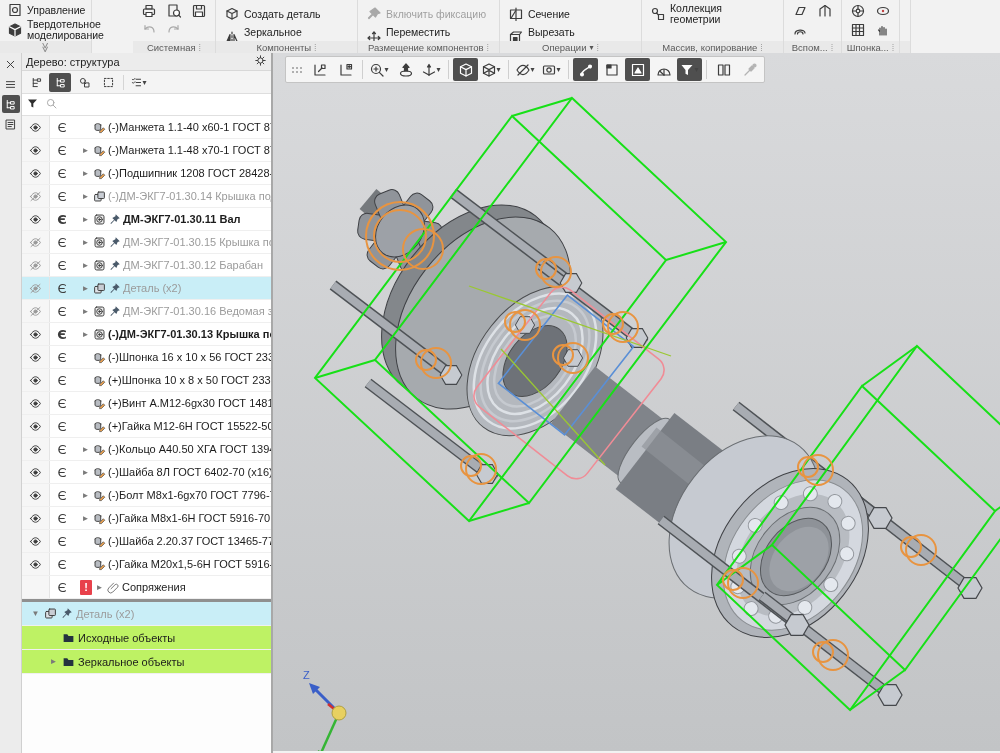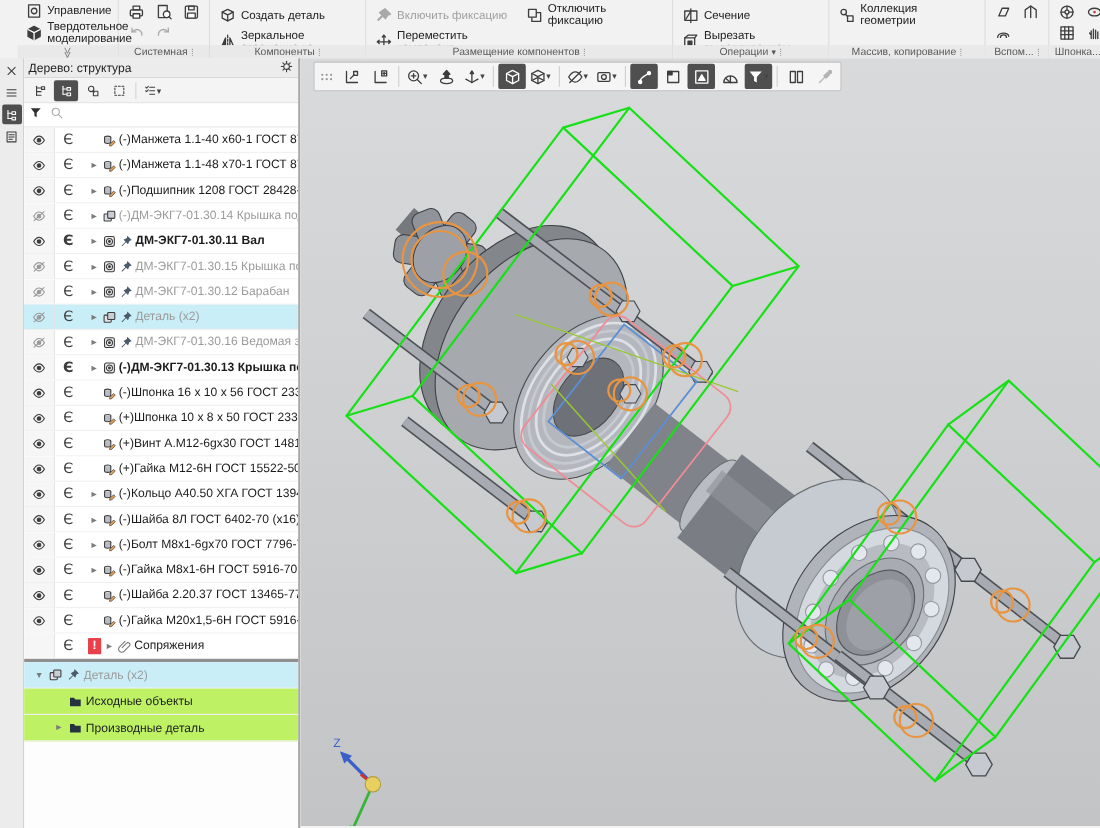--- a/index.html
+++ b/index.html
@@ -1,22 +1,22 @@
 <!DOCTYPE html>
 <html style="--green: #17e017; --orange: #e89440; --pink: #f08c96; --blue: #5a8fd6; --sel: #c9eef7; --red: #e8414b;"><head>
 <meta charset="utf-8">
 <style>
   * { margin:0; padding:0; box-sizing:border-box; }
   html,body { width:1000px; height:753px; overflow:hidden;
     font-family:"Liberation Sans", sans-serif; background:#e9e9e9; }
   #app { position:relative; width:1000px; height:753px; background:#f2f2f2; }
 
   
-  #ribbon { position:absolute; top:0; left:16px; right:0; height:55px;
-    background:#f2f2f2; border-bottom:1px solid #c9c9c9; display:flex; }
+  #ribbon { position:absolute; top:0; left:0; right:0; height:55px;
+    background:#f2f2f2; border-bottom:1px solid #c9c9c9; display:flex;gap:41px; }
   .rgroup { position:relative; border-right:1px solid #dcdcdc; padding:2px 5px 15px 5px;
     display:flex; align-items:flex-start; flex:0 0 auto; }
   .rg-label { position:absolute; left:0; right:0; bottom:0; height:13px; background:#e9e9e9;
     color:#5a5a5a; font-size:9.5px; display:flex; align-items:center; justify-content:center; gap:3px;
     white-space:nowrap; overflow:hidden; }
   .rg-handle { color:#9a9a9a; font-size:9px; }
   .rg-drop { color:#555; font-size:8px; }
   .rg-body-col { display:grid; grid-auto-flow:column; grid-template-rows:repeat(2,1fr); gap:0 6px; }
   .rbtn { display:flex; align-items:center; gap:4px; padding:1px 3px; font-size:10.5px;
     line-height:11px; color:#222; border-radius:2px; cursor:default; white-space:normal; }
@@ -216,29 +216,20 @@
               <span class="lbl">Включить фиксацию</span>
             </div>
             <div class="rbtn">
               <svg class="ic " viewBox="0 0 16 16">
                 <g fill="none" stroke="#3d3d3d" stroke-width="1.2" stroke-linecap="round" stroke-linejoin="round">
                   <path d="M8 2v12M2 8h12M8 2L6.5 3.7M8 2l1.5 1.7M8 14l-1.5-1.7M8 14l1.5-1.7M2 8l1.7-1.5M2 8l1.7 1.5M14 8l-1.7-1.5M14 8l-1.7 1.5"></path>
                 </g>
               </svg>
               <span class="lbl">Переместить компонент</span>
             </div>
-            <div class="rbtn">
-              <svg class="ic " viewBox="0 0 16 16">
-                <g fill="none" stroke="#3d3d3d" stroke-width="1.2" stroke-linecap="round" stroke-linejoin="round">
-                  <rect x="2.5" y="2.5" width="7" height="7"></rect>
-                  <path d="M10 5.5h3.5v8h-8V10"></path>
-                </g>
-              </svg>
-              <span class="lbl">Отключить фиксацию</span>
-            </div>
           </div>
           <div class="rg-label">
             <span>Размещение компонентов</span>
             <span class="rg-handle">⁞</span>
           </div>
         </div>
         <div class="rgroup">
           <div class="rg-body-col">
             <div class="rbtn">
               <svg class="ic " viewBox="0 0 16 16">
@@ -1020,21 +1011,21 @@
             </svg>
             <span class="tlabel">Исходные объекты</span>
           </div>
           <div class="sprow" style="padding-left: 26px;">
             <span class="tarrow">►</span>
             <svg class="ic ic-sm" viewBox="0 0 16 16">
               <g fill="none" stroke="#3d3d3d" stroke-width="1.2" stroke-linecap="round" stroke-linejoin="round">
                 <path d="M2 4h4.5L8 6h6v7.5H2z" fill="#24333f" stroke="none"></path>
               </g>
             </svg>
-            <span class="tlabel">Производные деталь</span>
+            <span class="tlabel">Зеркальное объекты</span>
           </div>
         </div>
     </div>
 
     <div id="viewport">
       <svg id="scene" viewBox="0 0 727 698">
         <defs>
           <linearGradient id="bgg" x1="0" y1="0" x2="0" y2="1">
             <stop offset="0" stop-color="#d9dadc"></stop>
               <stop offset="1" stop-color="#c2c4c6"></stop>

